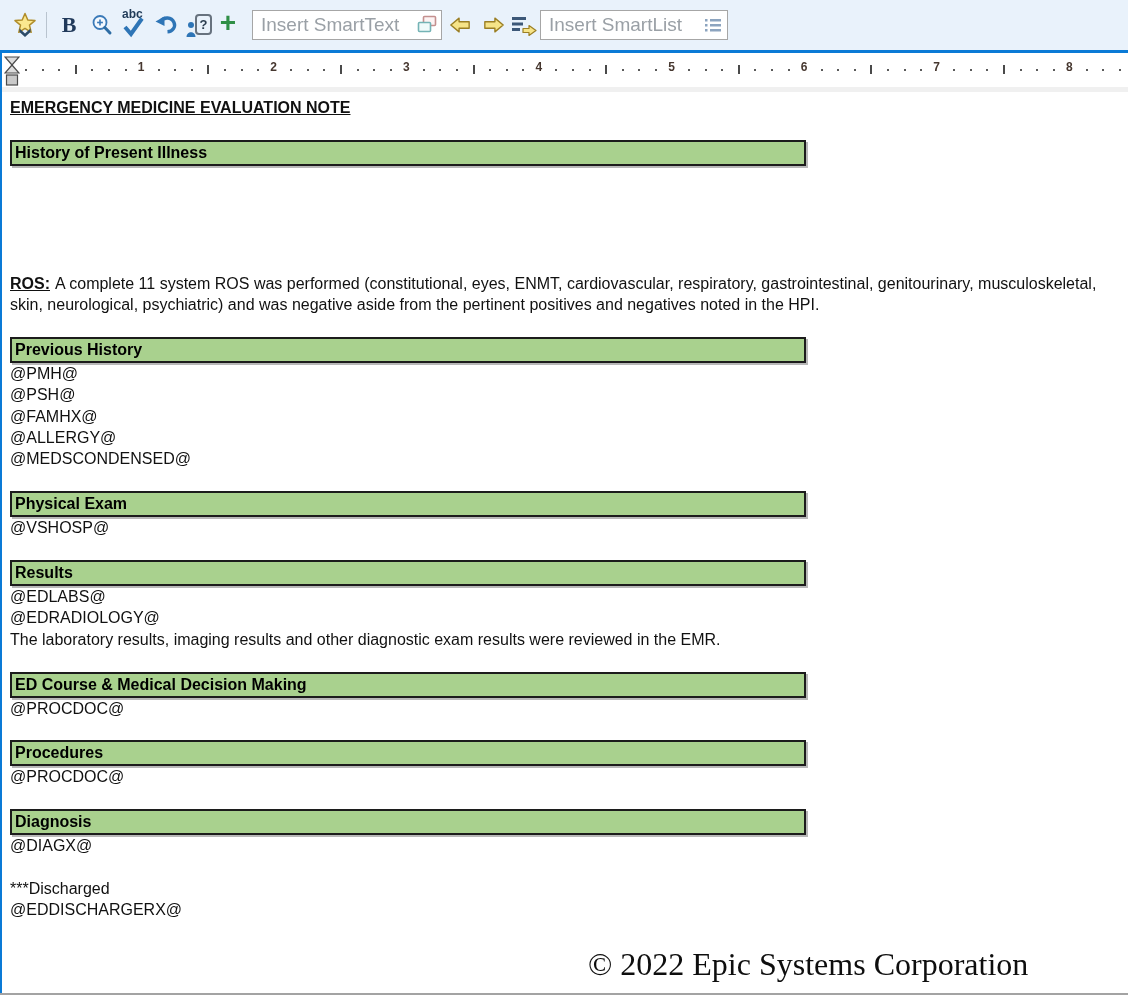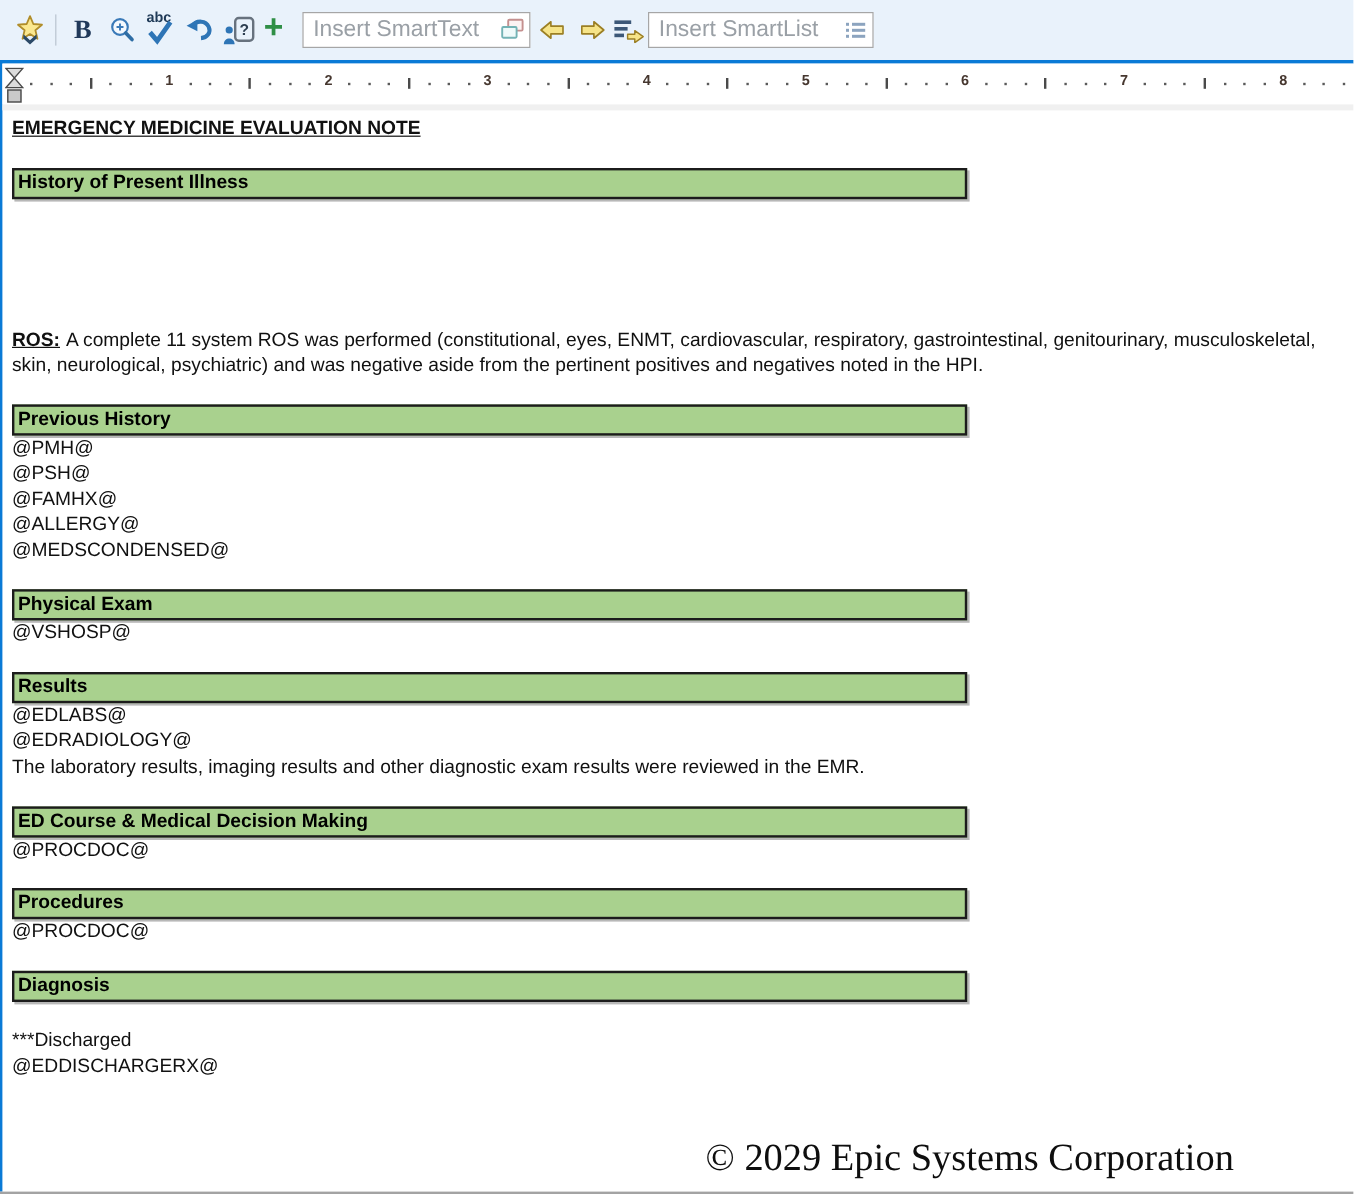--- a/index.html
+++ b/index.html
@@ -283,19 +283,20 @@
 
   <div class="greenbar">ED Course &amp; Medical Decision Making</div>
   <div class="line">@PROCDOC@</div>
   <div class="blank"></div>
 
   <div class="greenbar">Procedures</div>
   <div class="line">@PROCDOC@</div>
   <div class="blank"></div>
 
   <div class="greenbar">Diagnosis</div>
+  <div class="line">@DIAGX@</div>
   <div class="blank"></div>
 
   <div class="line">***Discharged</div>
   <div class="line">@EDDISCHARGERX@</div>
 </div>
 
-<div class="watermark">© 2029 Epic Systems Corporation</div>
+<div class="watermark">© 2022 Epic Systems Corporation</div>
 
 </body></html>

